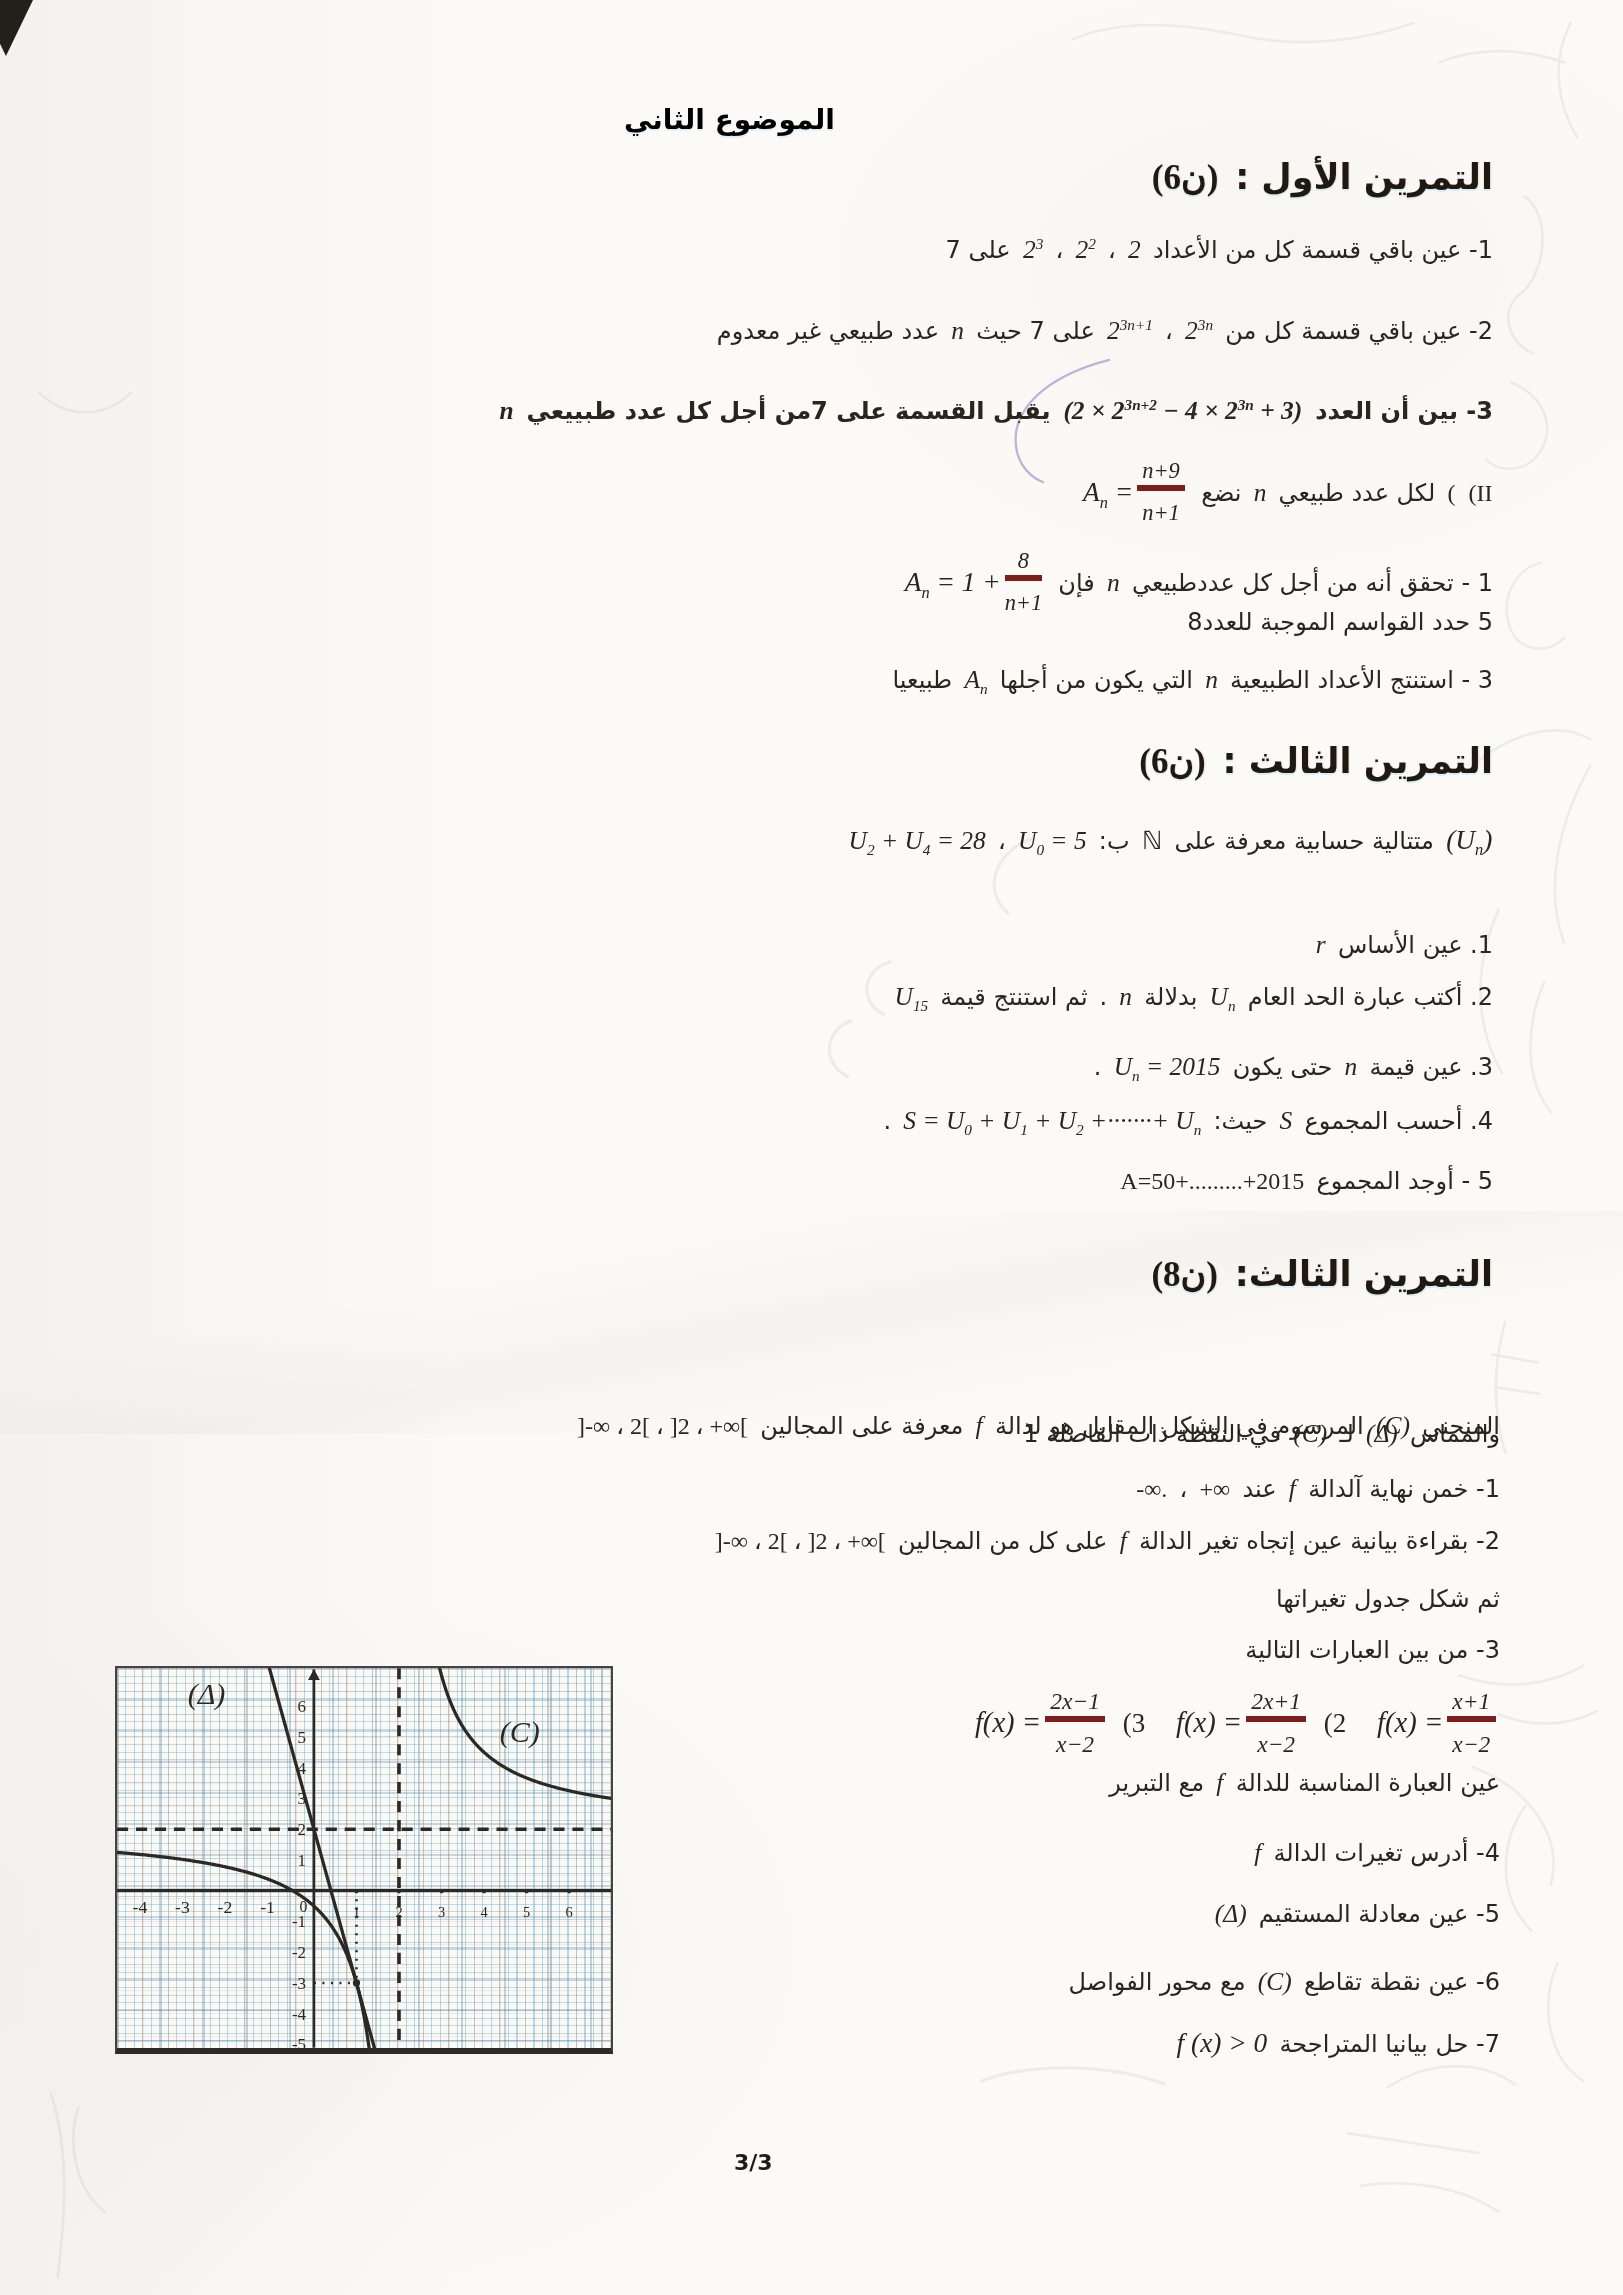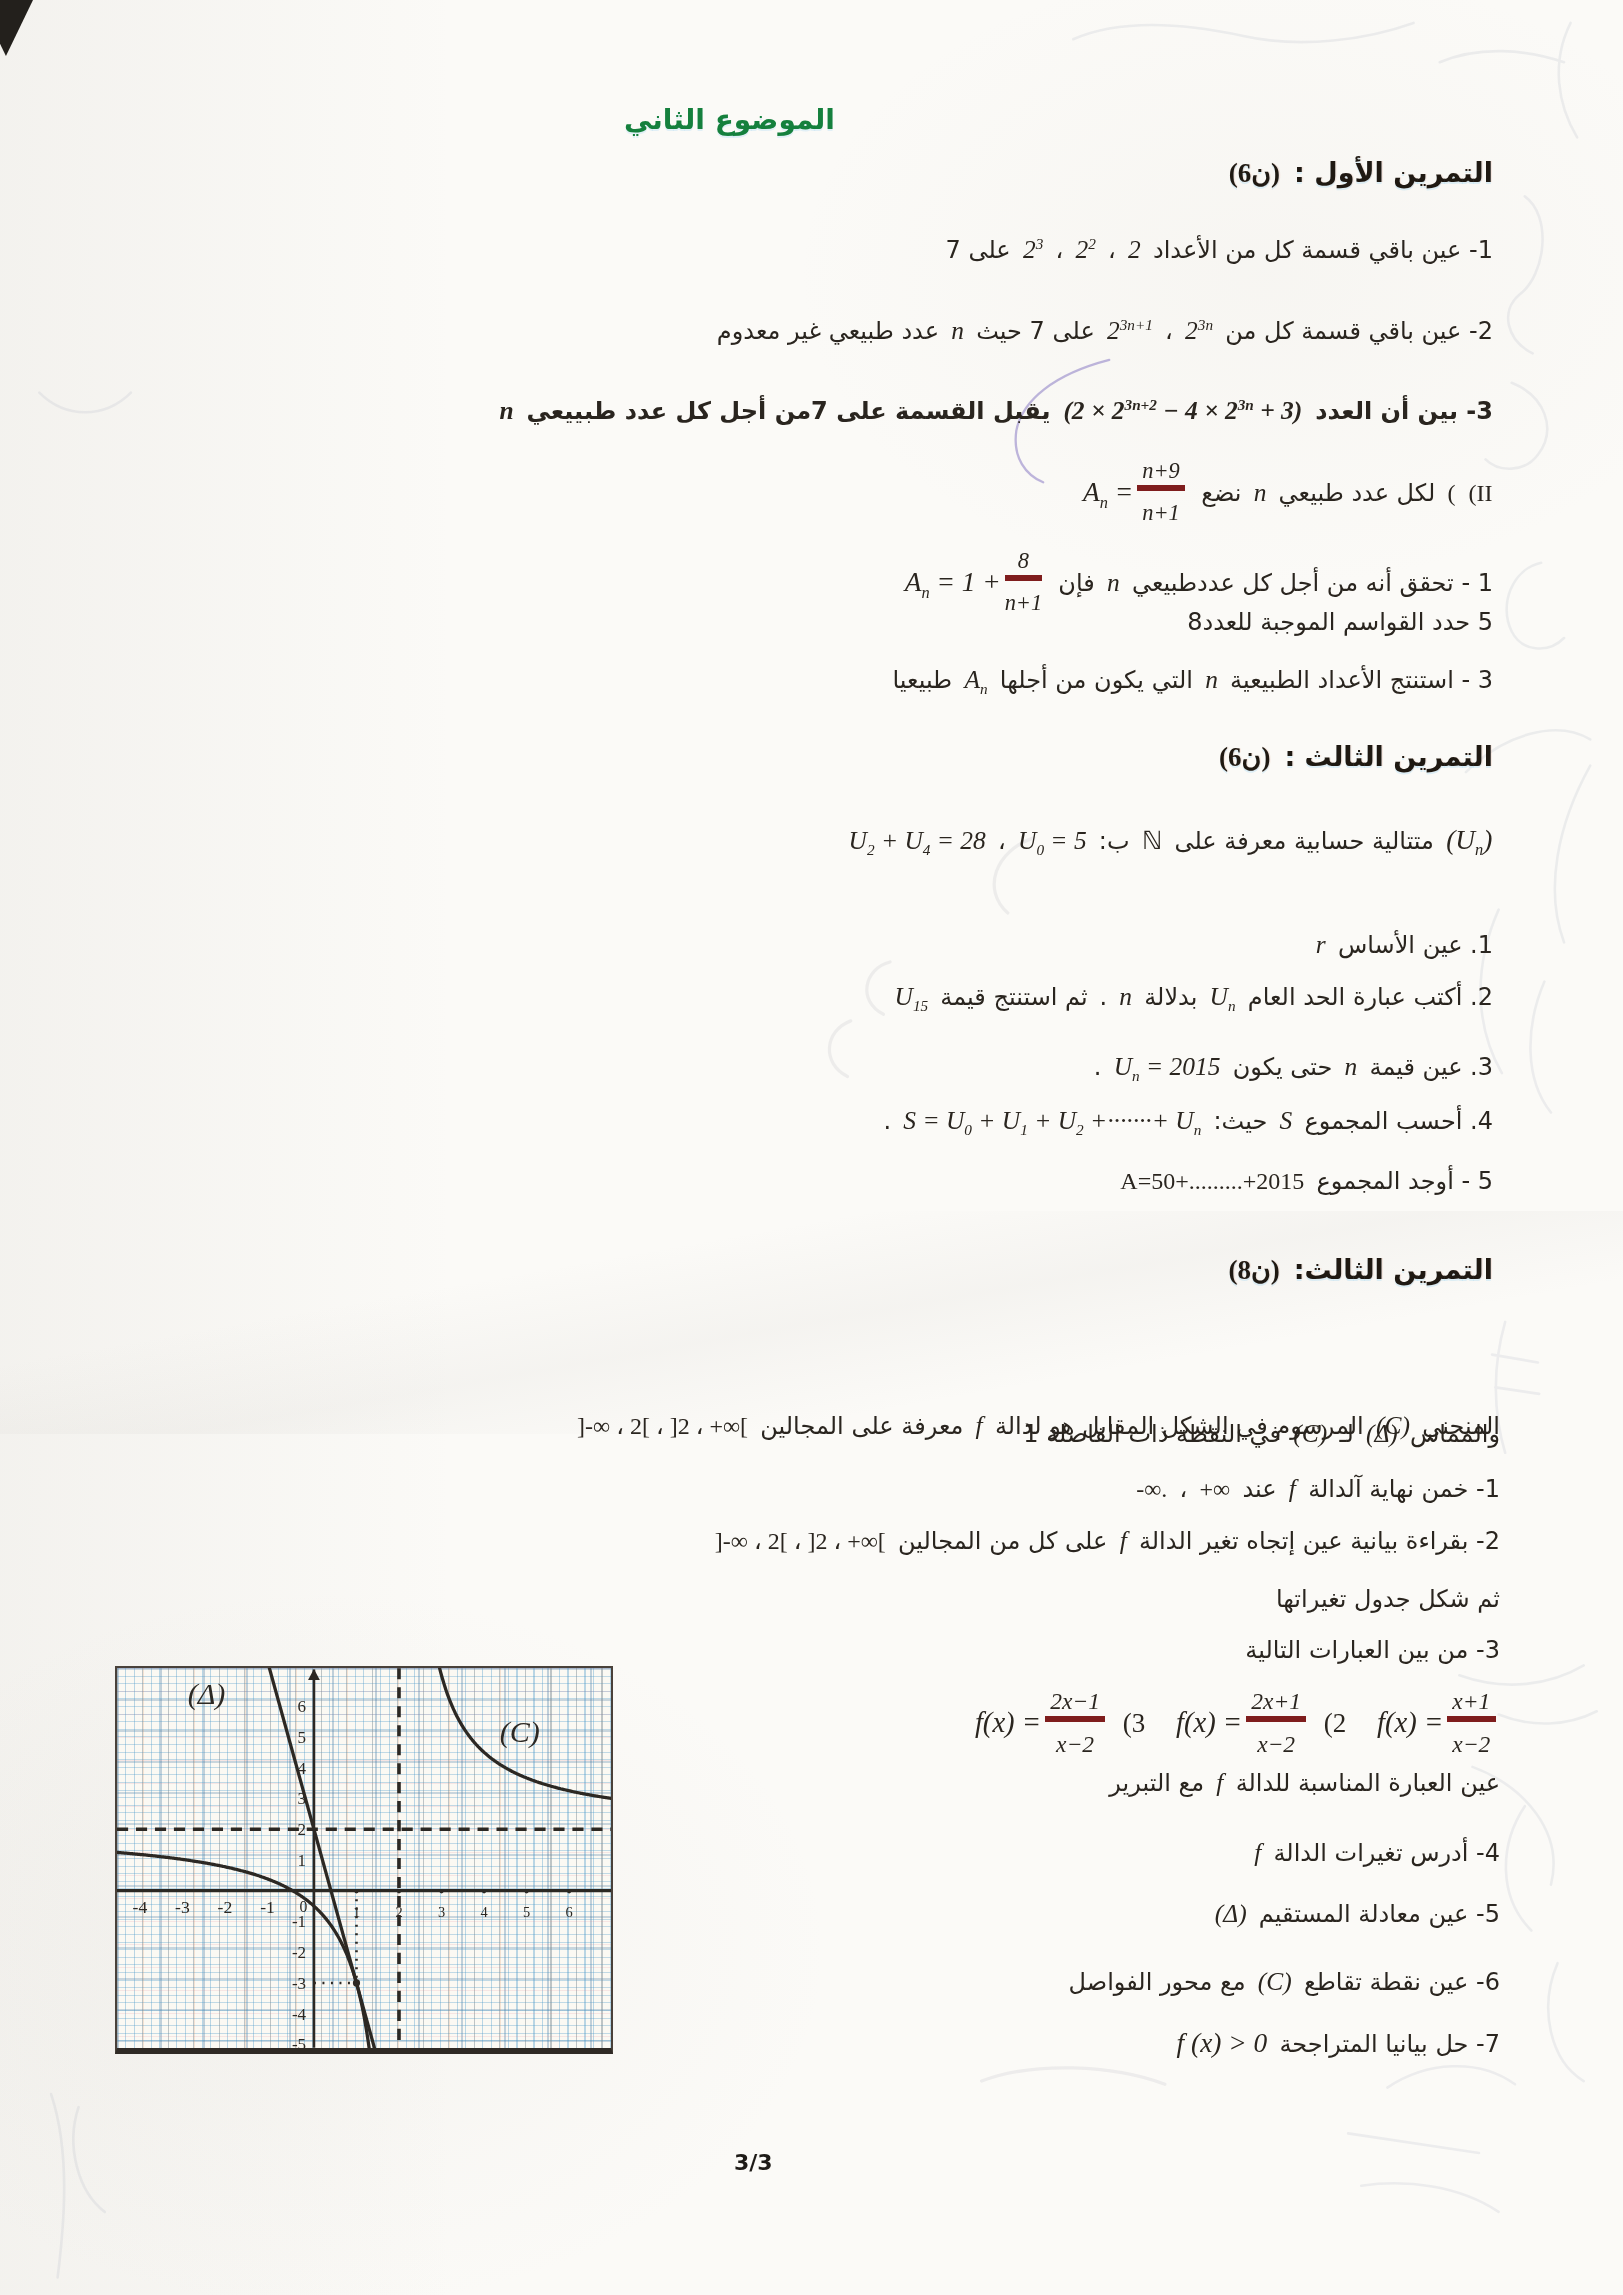--- a/index.html
+++ b/index.html
@@ -7,23 +7,23 @@
     width:1623px;height:2295px;position:relative;overflow:hidden;
     font-family:"DejaVu Sans", sans-serif;color:#2a251f;
     background:
       linear-gradient(to right, rgba(175,170,160,.10), rgba(0,0,0,0) 28%),
       radial-gradient(785px 524px at 78% 12%, rgba(210,205,195,.10), rgba(0,0,0,0) 60%),
       radial-gradient(916px 655px at 20% 85%, rgba(205,200,192,.12), rgba(0,0,0,0) 55%),
       #fbfaf7;
   }
   .row{position:absolute;direction:rtl;white-space:nowrap;font-size:24px;line-height:1.25;z-index:3;}
   .row .t{padding:0 2px;}
-  .hdr{font-weight:bold;font-size:27px;color:#1f1912;
+  .hdr{font-weight:bold;font-size:35px;color:#1f1912;
        text-shadow:0 2px 0 rgba(70,180,240,.16), 1.3px 0 0 rgba(200,80,40,.10);}
-  .title{font-weight:bold;font-size:28px;color:#15803d;
+  .title{font-weight:bold;font-size:28px;color:#000000;
        text-shadow:0 2px 0 rgba(70,180,240,.14);}
   .m{font-family:"Liberation Serif", serif;font-style:italic;direction:ltr;unicode-bidi:isolate;
      display:inline-block;padding:0 2.6px;font-size:1.06em;}
   .m .up{font-style:normal;font-family:"DejaVu Sans", sans-serif;}
   .ltro{font-family:"Liberation Serif", serif;direction:ltr;unicode-bidi:bidi-override;
      display:inline-block;padding:0 2.6px;}
   sup{font-size:.60em;line-height:0;}
   sub{font-size:.60em;line-height:0;}
   .frac{display:inline-block;text-align:center;vertical-align:-0.85em;line-height:1.08;
         font-size:.82em;margin:0 3.9px;}

